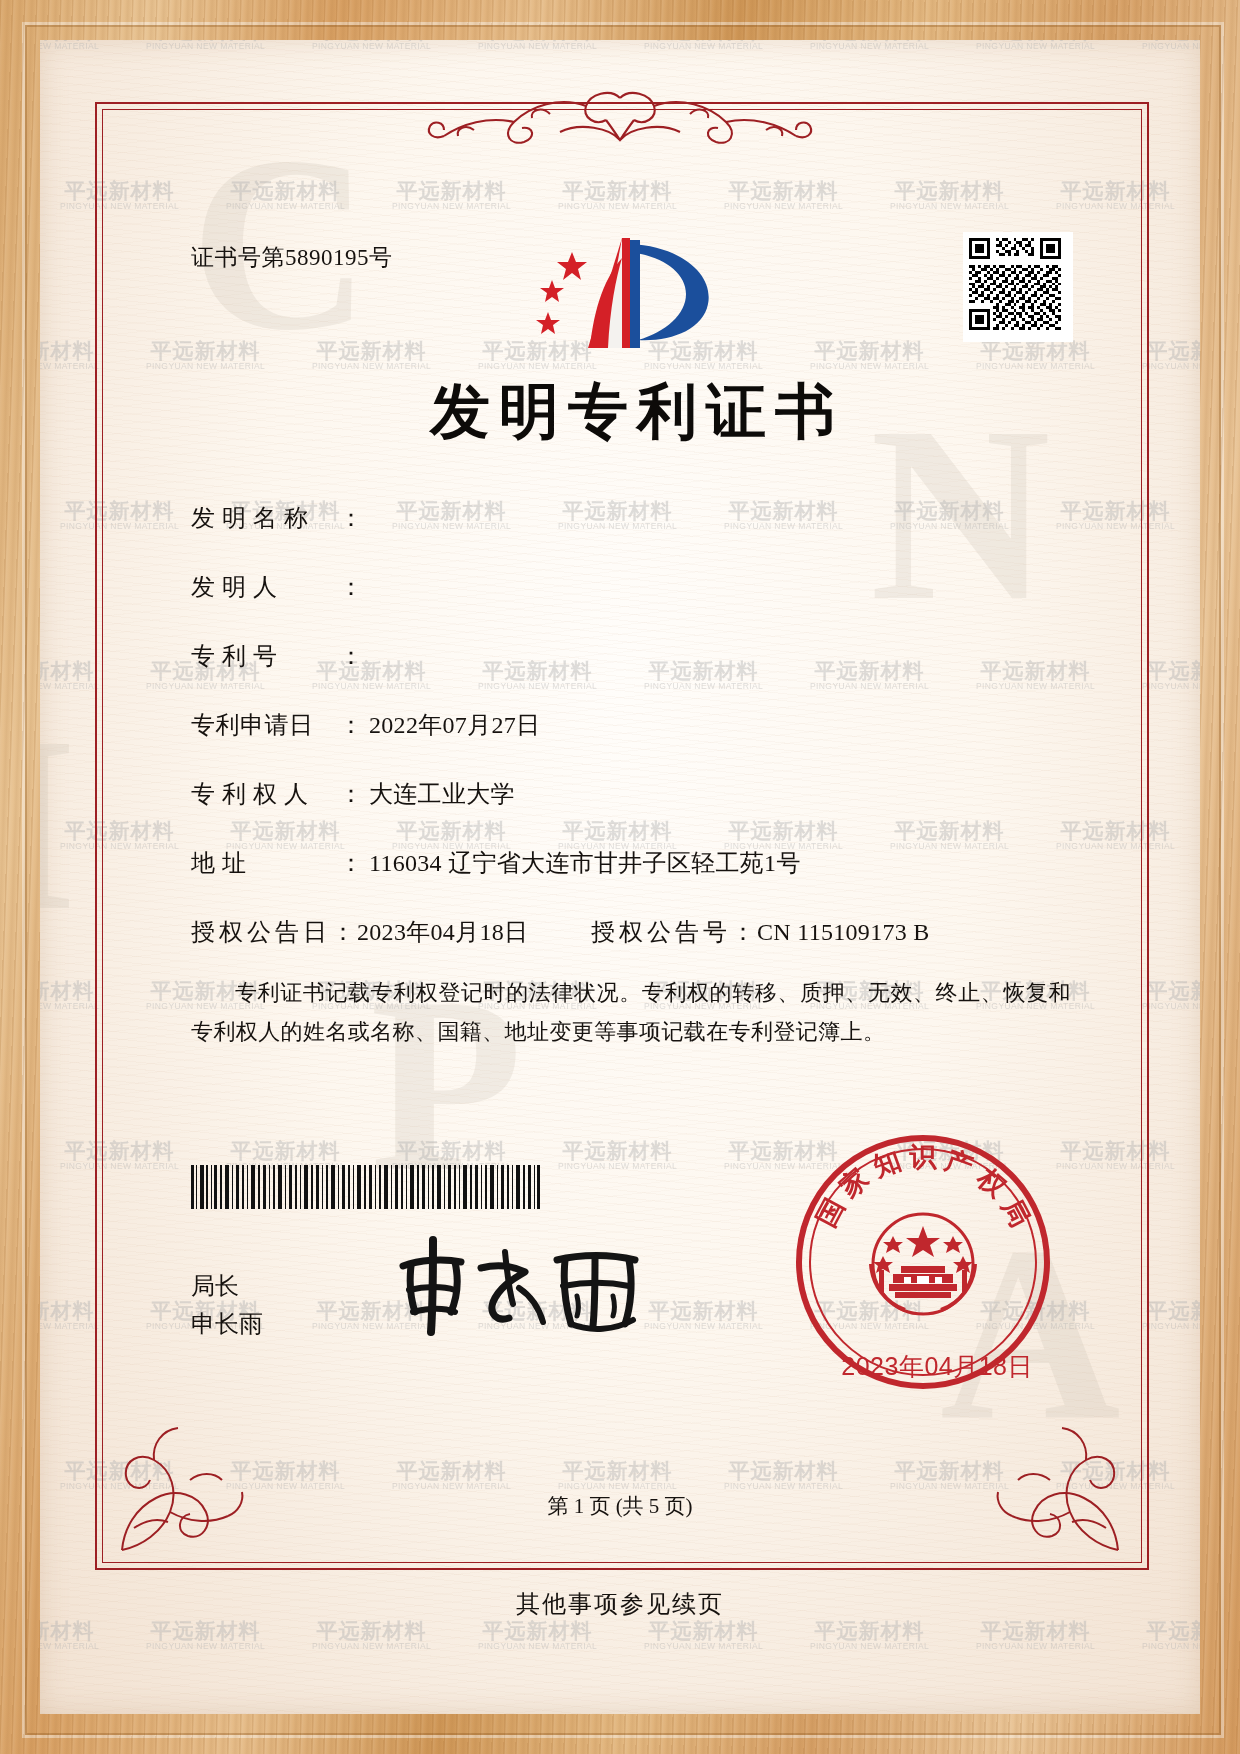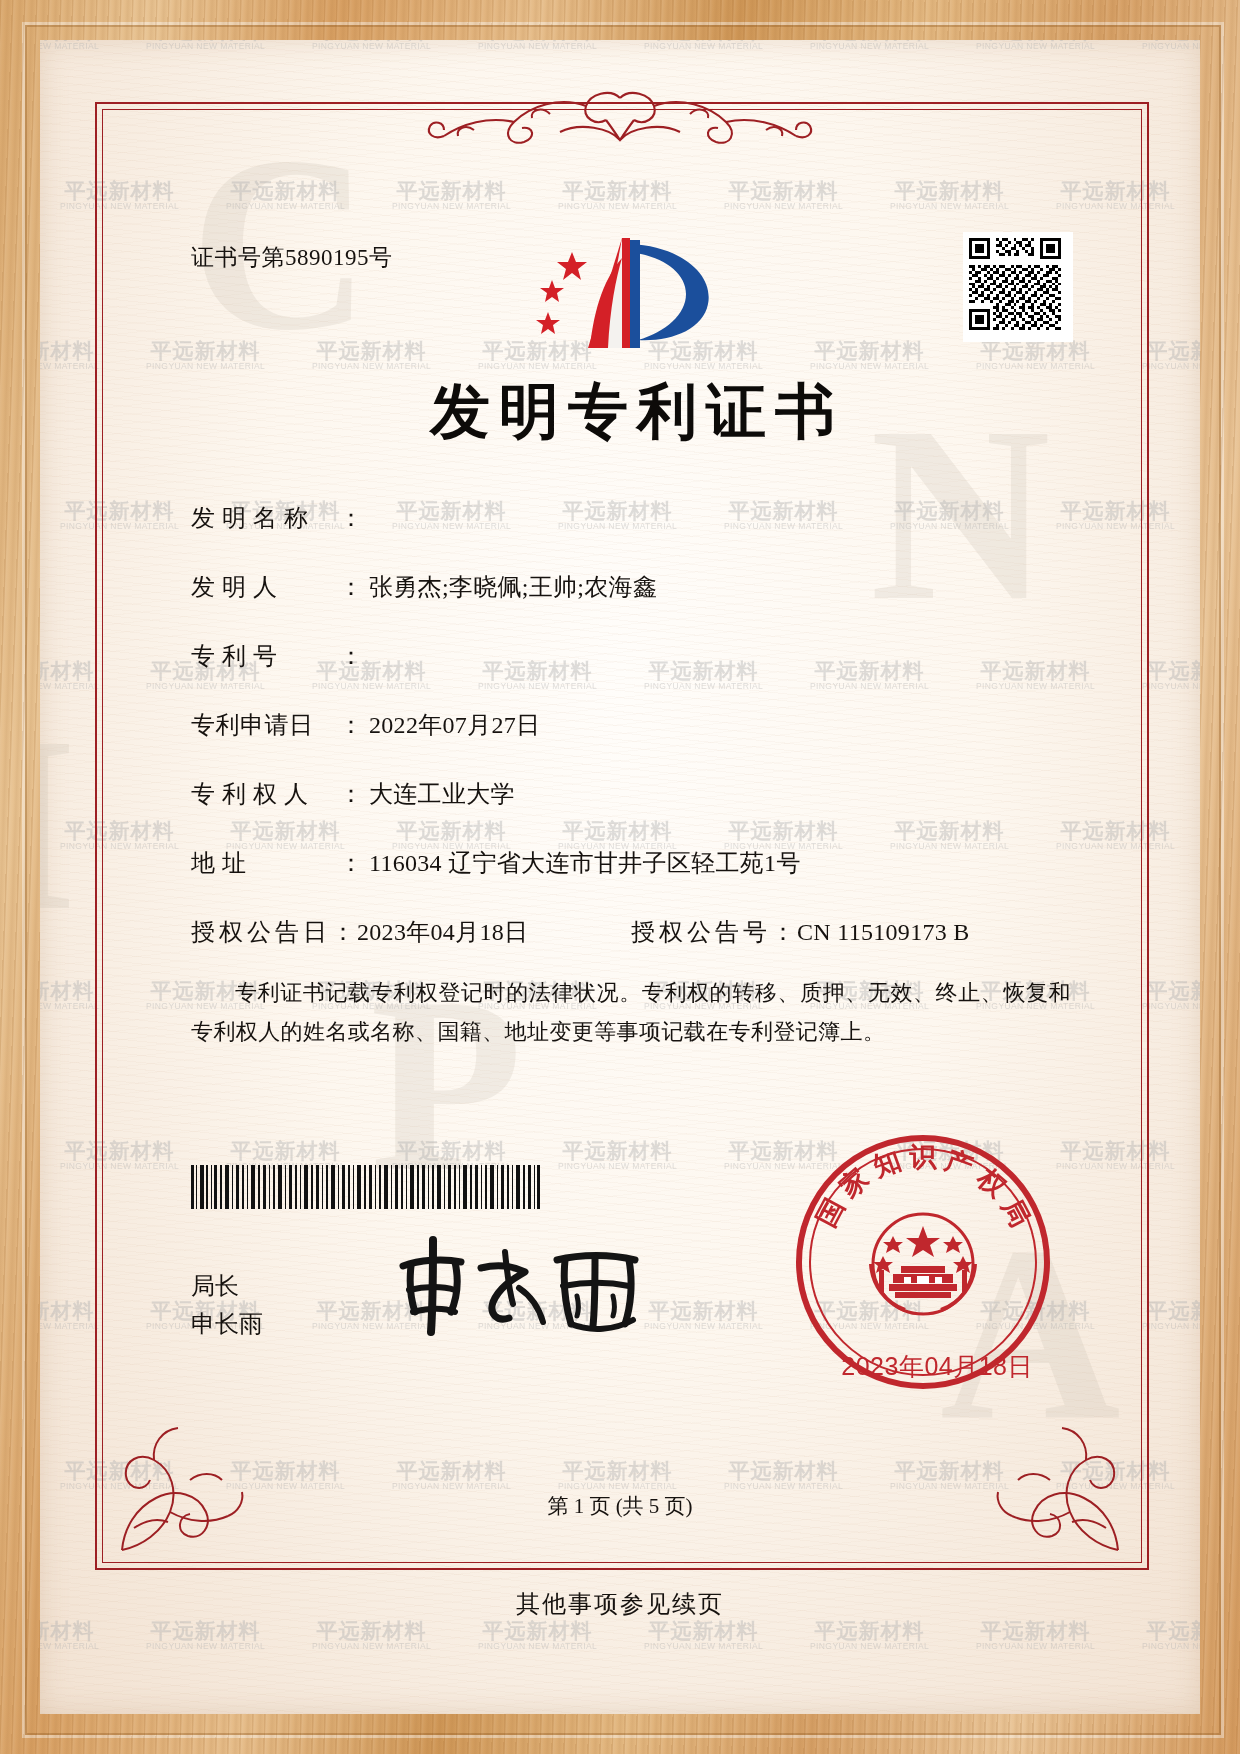--- a/index.html
+++ b/index.html
@@ -178,21 +178,20 @@
   }
   .f-colon { flex: 0 0 auto; margin-right: 6px; }
   .f-value { flex: 1 1 auto; letter-spacing: 0.3px; }
 
   .field-row2 {
     display: flex;
     align-items: baseline;
     font-size: 24px;
     color: #16120f;
     margin-bottom: 26px;
-    gap: 40px;
   }
   .fr-left { width: 400px; flex: 0 0 400px; display: flex; align-items: baseline; }
   .fr-right { flex: 1 1 auto; display: flex; align-items: baseline; }
   .fr-lbl { letter-spacing: 4px; white-space: nowrap; }
   .fr-val { letter-spacing: 0.3px; margin-left: 2px; }
 
   .para {
     font-size: 22px;
     line-height: 1.75;
     color: #16120f;
@@ -593,21 +592,20 @@
     <div class="fields">
 
       <div class="field">
         <span class="f-label">发 明 名 称</span>
         <span class="f-colon">：</span>
       </div>
 
       <div class="field">
         <span class="f-label">发 明 人</span>
         <span class="f-colon">：</span>
-        <span class="f-value">张勇杰;李晓佩;王帅;农海鑫</span>
       </div>
 
       <div class="field">
         <span class="f-label">专 利 号</span>
         <span class="f-colon">：</span>
       </div>
 
       <div class="field">
         <span class="f-label">专利申请日</span>
         <span class="f-colon">：</span>

